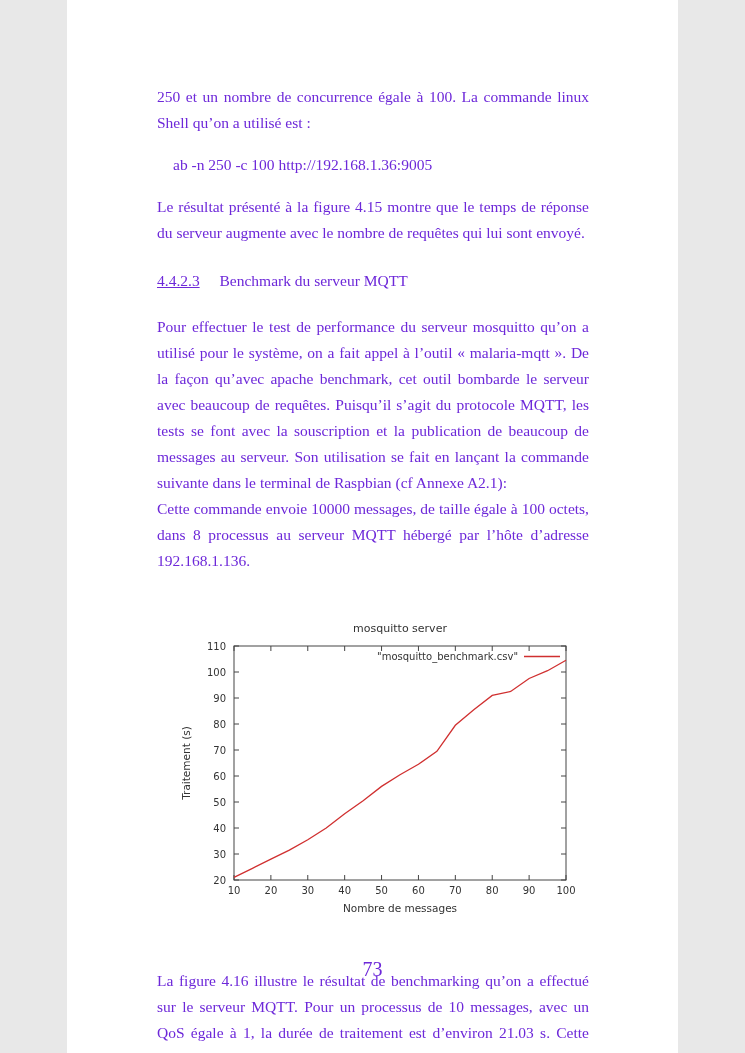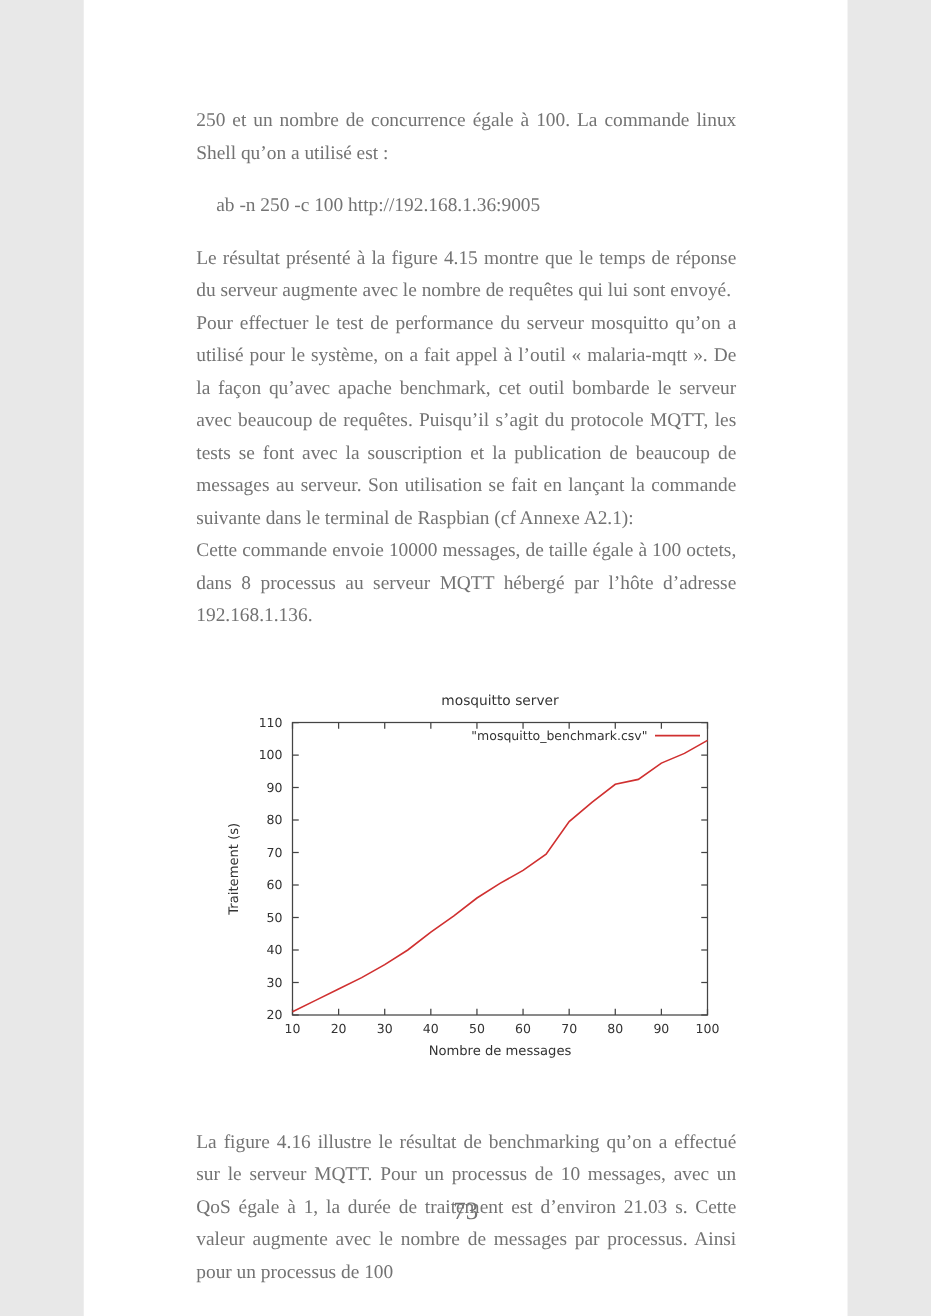--- a/index.html
+++ b/index.html
@@ -3,21 +3,21 @@
 <meta charset="utf-8">
 <style>
   html, body { margin: 0; padding: 0; background: #e8e8e8; }
   .page {
     position: relative;
     width: 611px;
     height: 1053px;
     background: #ffffff;
     font-family: "Liberation Serif", serif;
     font-size: 15.5px;
-    color: #737373;
+    color: #6d28d9;
     overflow: hidden;
     margin: 0 auto;
   }
   .content {
     position: absolute;
     left: 90px;
     right: 89px;
     top: 84px;
   }
   .body-text {
@@ -67,20 +67,24 @@
 </head>
 <body>
 
 <div class="page">
   <div class="content">
 
     <p class="body-text">250 et un nombre de concurrence égale à 100. La commande linux Shell qu’on a utilisé est :</p>
     <p class="command">ab -n 250 -c 100 http://192.168.1.36:9005</p>
     <p class="body-text">Le résultat présenté à la figure 4.15 montre que le temps de réponse du serveur augmente avec le nombre de requêtes qui lui sont envoyé.</p>
 
+    <h3 class="section-heading">
+      <span class="section-number">4.4.2.3</span>
+      <span class="section-title">Benchmark du serveur MQTT</span>
+    </h3>
 
     <p class="body-text">Pour effectuer le test de performance du serveur mosquitto qu’on a utilisé pour le système, on a fait appel à l’outil « malaria-mqtt ». De la façon qu’avec apache benchmark, cet outil bombarde le serveur avec beaucoup de requêtes. Puisqu’il s’agit du protocole MQTT, les tests se font avec la souscription et la publication de beaucoup de messages au serveur. Son utilisation se fait en lançant la commande suivante dans le terminal de Raspbian (cf Annexe A2.1):</p>
     <p class="body-text">Cette commande envoie 10000 messages, de taille égale à 100 octets, dans 8 processus au serveur MQTT hébergé par l’hôte d’adresse 192.168.1.136.</p>
 
     <figure class="figure">
       <div class="chart"><svg width="402" height="300" viewBox="0 0 402 300">
             <rect x="56" y="26" width="332" height="234" fill="none" stroke="#444444" stroke-width="1"></rect>
             <line x1="56" y1="260" x2="56" y2="255" stroke="#444444" stroke-width="1"></line>
             <line x1="56" y1="26" x2="56" y2="31" stroke="#444444" stroke-width="1"></line>
             <text x="56" y="274" text-anchor="middle" font-size="10" fill="#333333" font-family="DejaVu Sans, sans-serif">10</text>

